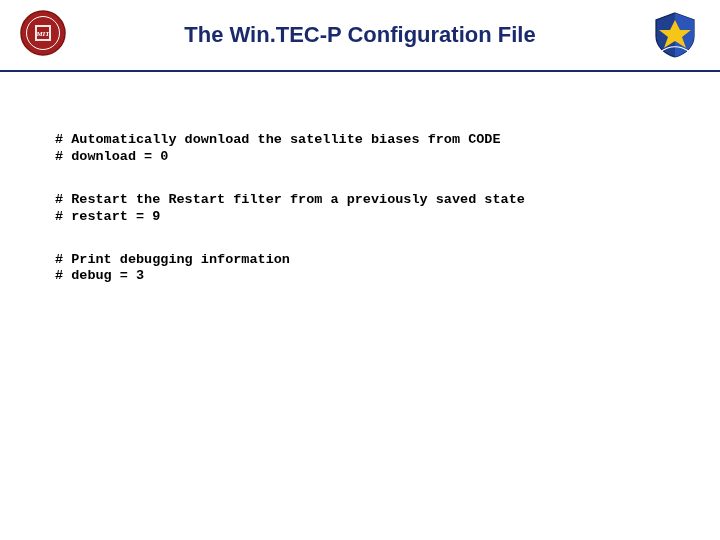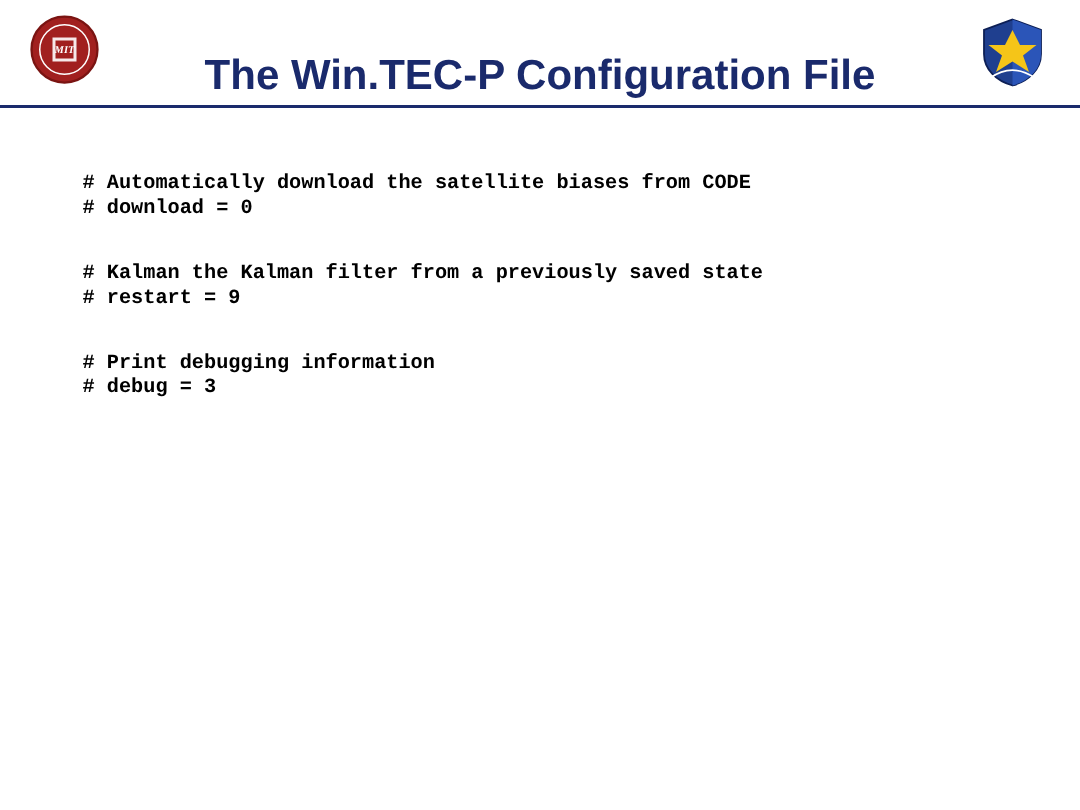--- a/index.html
+++ b/index.html
@@ -22,43 +22,43 @@
     width: 100%;
     height: 70px;
     border-bottom: 2px solid #1a2a6c;
   }
   .title {
     position: absolute;
     top: 22px;
     left: 0;
     right: 0;
     text-align: center;
-    font-size: 28px;
+    font-size: 22px;
     font-weight: bold;
     color: #1a2a6c;
-    margin: 12px;
+    margin: 0;
   }
   .logo-left {
     position: absolute;
     top: 10px;
     left: 20px;
     width: 46px;
     height: 46px;
     font-style: italic;
   }
   .logo-right {
     position: absolute;
     top: 10px;
     right: 20px;
     width: 50px;
     height: 50px;
   }
   .body-content {
     position: absolute;
-    top: 115px;
+    top: 132px;
     left: 55px;
     right: 40px;
   }
   .code-block {
     font-family: "Courier New", Courier, monospace;
     font-size: 13.5px;
     font-weight: bold;
     color: #000;
     line-height: 1.25;
     white-space: pre;
@@ -93,21 +93,21 @@
       </svg>
     </div>
 
   </div>
 
   <div class="body-content">
 
     <div class="code-block"><span># Automatically download the satellite biases from CODE</span>
 <span># download = 0</span></div>
 
-    <div class="code-block"><span># Kalman the Kalman filter from a previously saved state</span>
+    <div class="code-block"><span># Restart the Restart filter from a previously saved state</span>
 <span># restart = 9</span></div>
 
     <div class="code-block"><span># Print debugging information</span>
 <span># debug = 3</span></div>
 
   </div>
 
 </div>
 
 </body></html>

